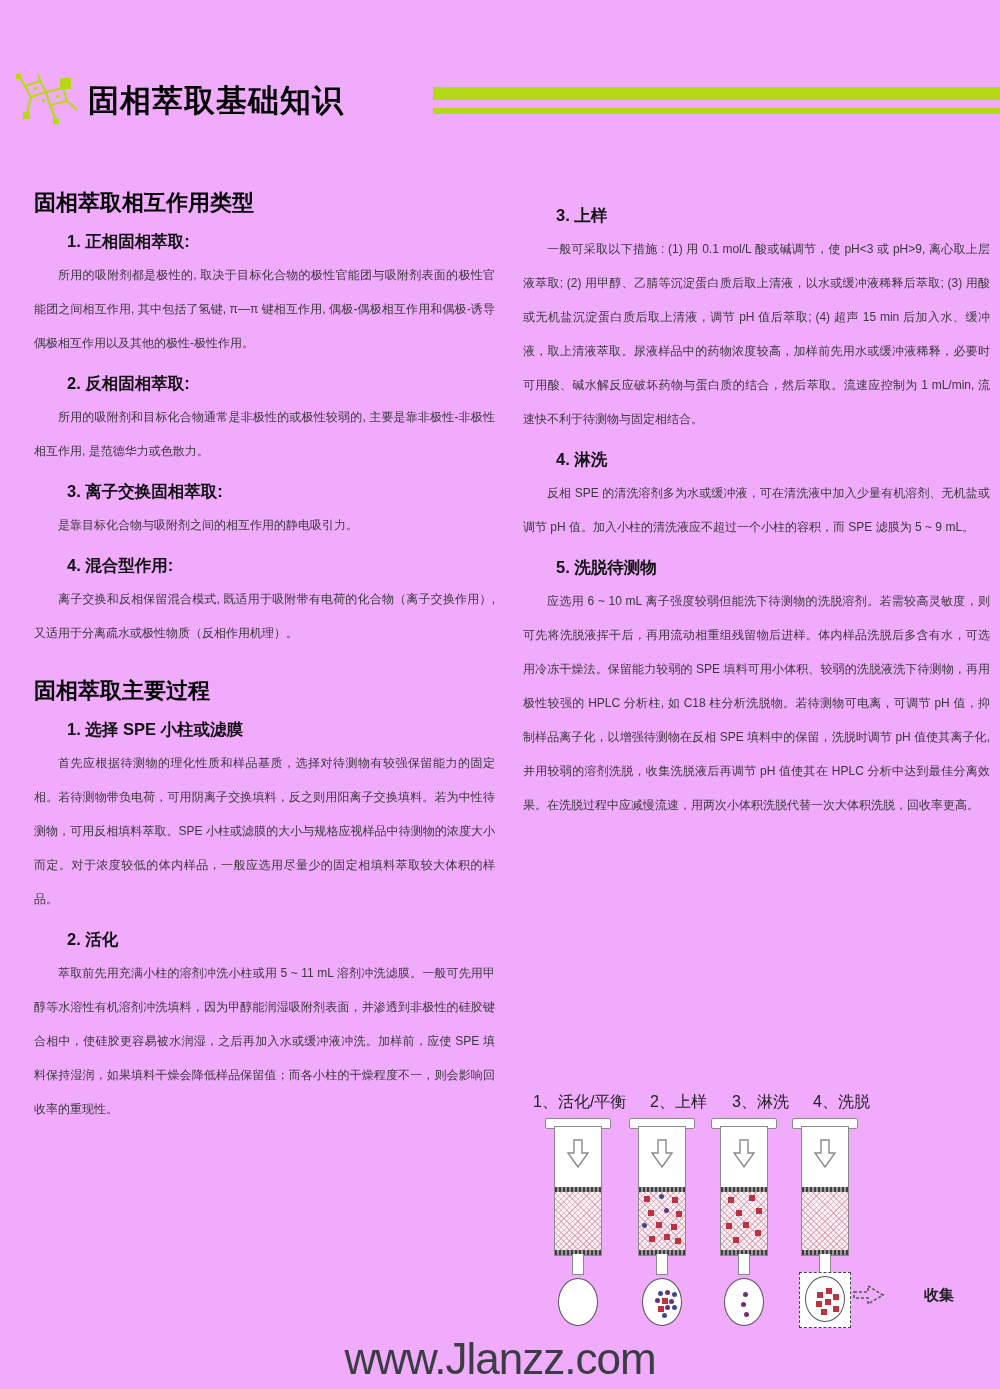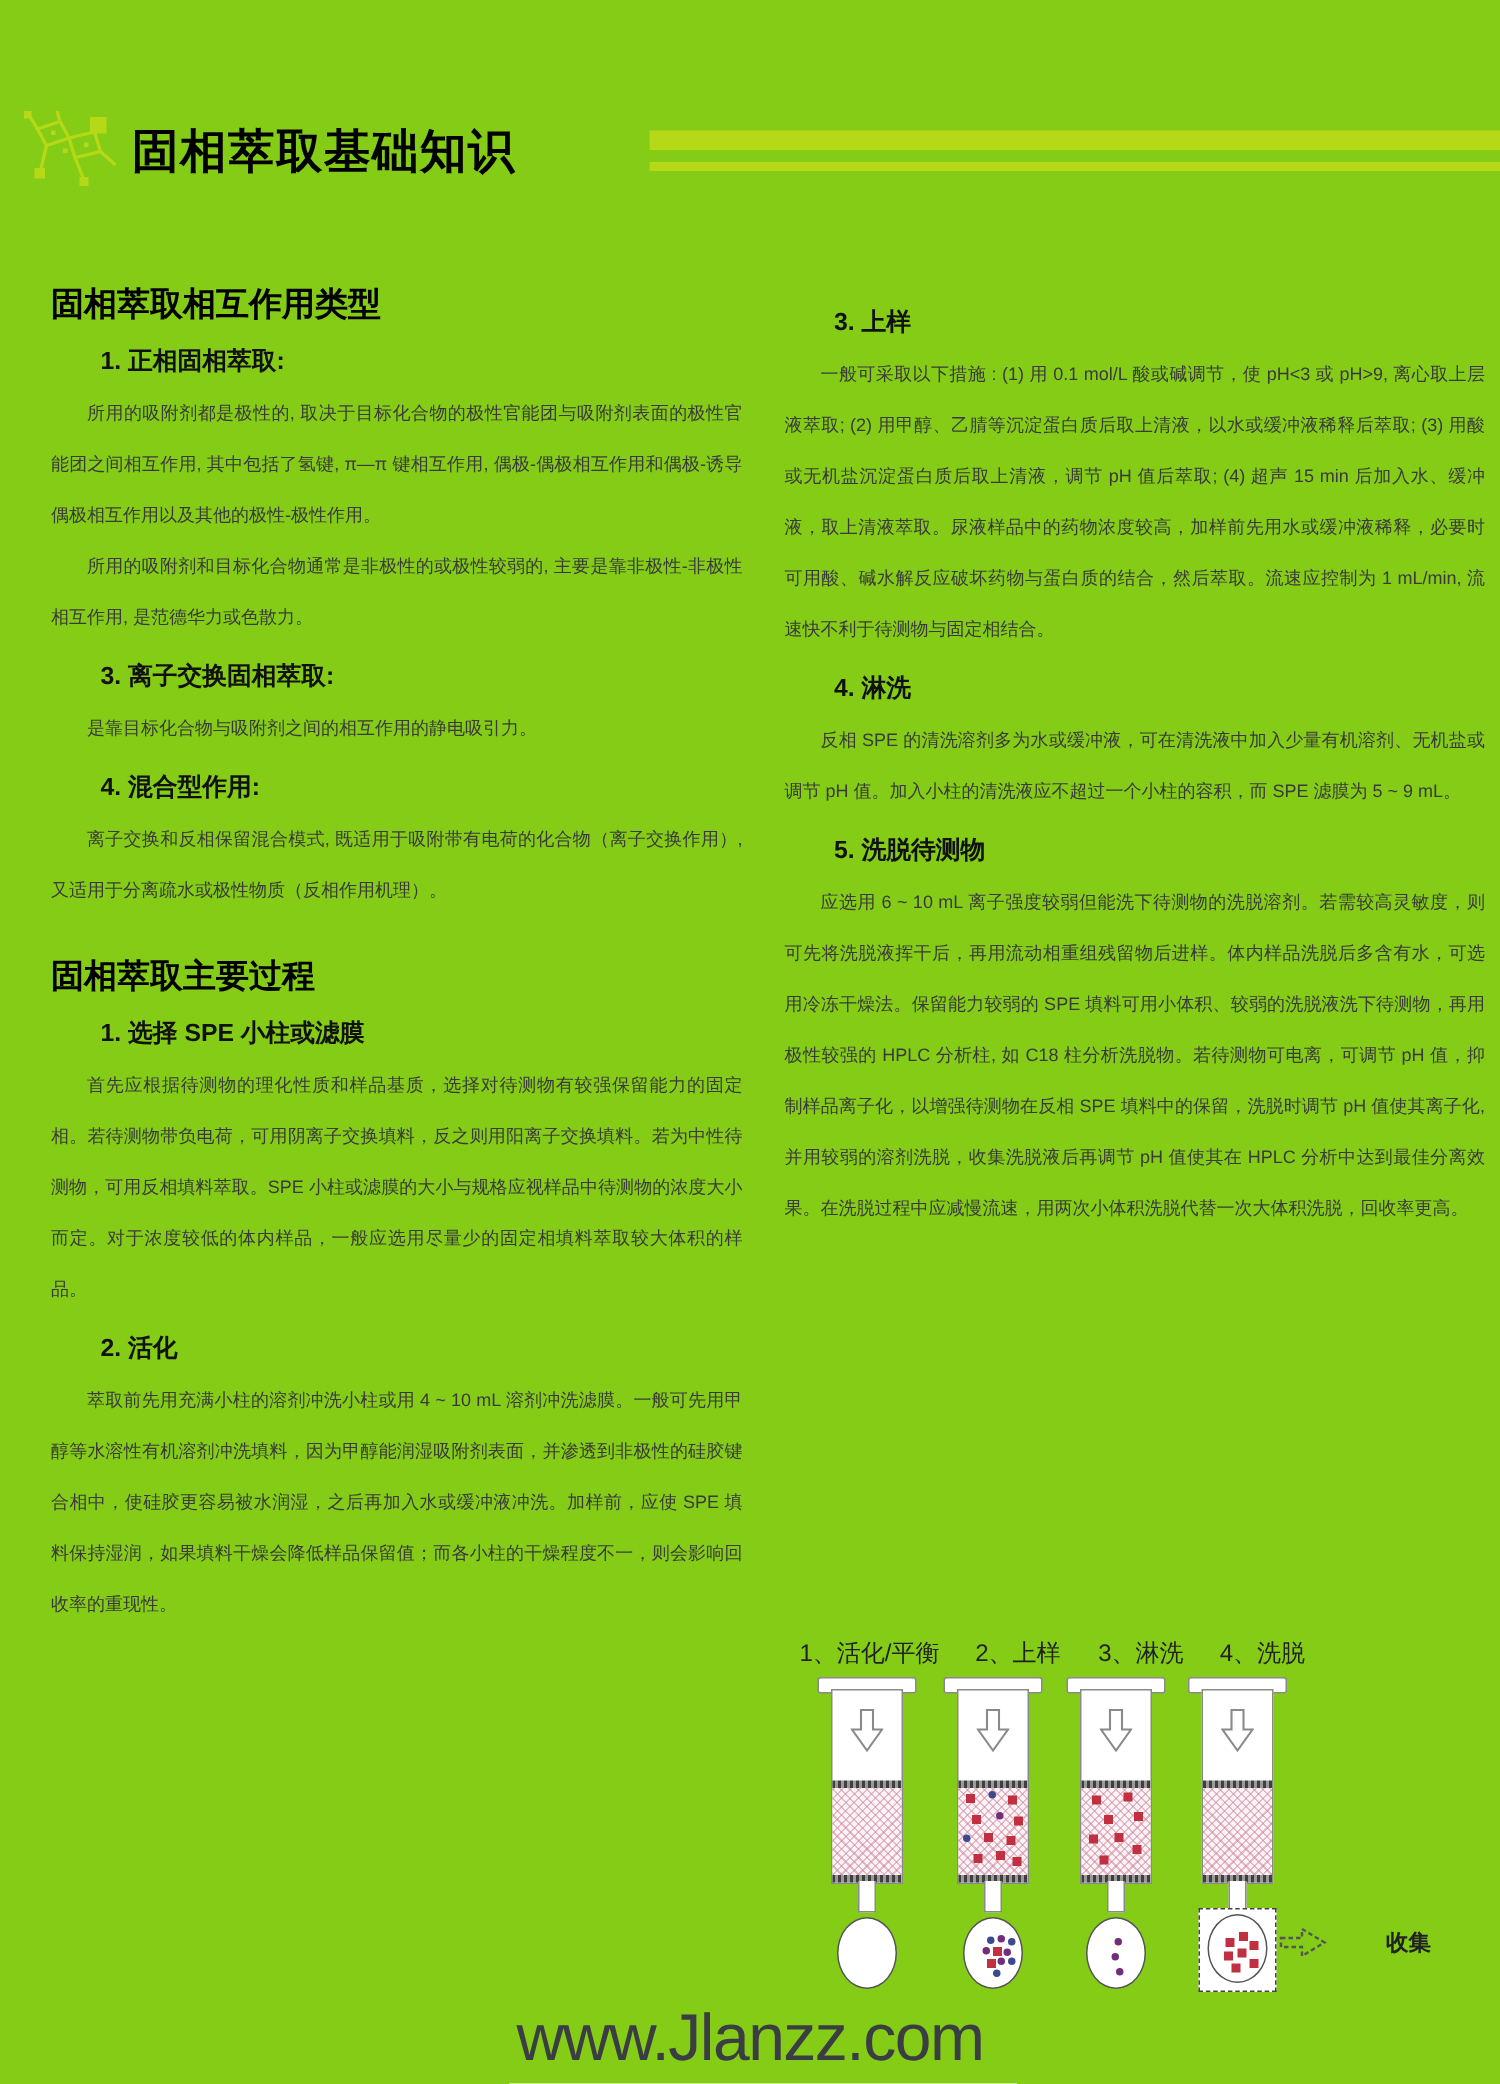--- a/index.html
+++ b/index.html
@@ -1,17 +1,17 @@
 <!DOCTYPE html>
 <html><head>
 <meta charset="utf-8">
 <style>
   html,body{margin:0;padding:0;background:#ffffff;}
   .page{
-    position:relative;width:1000px;height:1389px;background:#84cc16;overflow:hidden;
+    position:relative;width:1000px;height:1389px;background:#f0abfc;overflow:hidden;
     font-family:"Liberation Sans","DejaVu Sans",sans-serif;color:#333;
   }
   
   .hdr-icon{position:absolute;left:14px;top:74px;}
   .hdr-title{
     position:absolute;left:88px;top:80px;margin:0;
     font-size:31px;font-weight:800;color:#000;letter-spacing:1px;white-space:nowrap;
   }
   .bar{position:absolute;right:0;}
   .bar-thick{left:433px;top:87px;height:13px;}
@@ -89,31 +89,32 @@
     </svg>
   </div>
   <h1 class="hdr-title">固相萃取基础知识</h1>
   <div class="bar bar-thick" style="background: rgb(181, 217, 22);"></div>
   <div class="bar bar-thin" style="background: rgb(181, 217, 22);"></div>
 
   <div class="col col-left">
     <h2 class="sec">固相萃取相互作用类型</h2>
     <h3 class="sub">1. 正相固相萃取:</h3>
     <p class="body">所用的吸附剂都是极性的, 取决于目标化合物的极性官能团与吸附剂表面的极性官能团之间相互作用, 其中包括了氢键, π—π 键相互作用, 偶极-偶极相互作用和偶极-诱导偶极相互作用以及其他的极性-极性作用。</p>
+    <h3 class="sub">2. 反相固相萃取:</h3>
     <p class="body">所用的吸附剂和目标化合物通常是非极性的或极性较弱的, 主要是靠非极性-非极性相互作用, 是范德华力或色散力。</p>
     <h3 class="sub">3. 离子交换固相萃取:</h3>
     <p class="body">是靠目标化合物与吸附剂之间的相互作用的静电吸引力。</p>
     <h3 class="sub">4. 混合型作用:</h3>
     <p class="body">离子交换和反相保留混合模式, 既适用于吸附带有电荷的化合物（离子交换作用）,又适用于分离疏水或极性物质（反相作用机理）。</p>
 
     <h2 class="sec sec2">固相萃取主要过程</h2>
     <h3 class="sub">1. 选择 SPE 小柱或滤膜</h3>
     <p class="body">首先应根据待测物的理化性质和样品基质，选择对待测物有较强保留能力的固定相。若待测物带负电荷，可用阴离子交换填料，反之则用阳离子交换填料。若为中性待测物，可用反相填料萃取。SPE 小柱或滤膜的大小与规格应视样品中待测物的浓度大小而定。对于浓度较低的体内样品，一般应选用尽量少的固定相填料萃取较大体积的样品。</p>
     <h3 class="sub">2. 活化</h3>
-    <p class="body">萃取前先用充满小柱的溶剂冲洗小柱或用 4 ~ 10 mL 溶剂冲洗滤膜。一般可先用甲醇等水溶性有机溶剂冲洗填料，因为甲醇能润湿吸附剂表面，并渗透到非极性的硅胶键合相中，使硅胶更容易被水润湿，之后再加入水或缓冲液冲洗。加样前，应使 SPE 填料保持湿润，如果填料干燥会降低样品保留值；而各小柱的干燥程度不一，则会影响回收率的重现性。</p>
+    <p class="body">萃取前先用充满小柱的溶剂冲洗小柱或用 5 ~ 11 mL 溶剂冲洗滤膜。一般可先用甲醇等水溶性有机溶剂冲洗填料，因为甲醇能润湿吸附剂表面，并渗透到非极性的硅胶键合相中，使硅胶更容易被水润湿，之后再加入水或缓冲液冲洗。加样前，应使 SPE 填料保持湿润，如果填料干燥会降低样品保留值；而各小柱的干燥程度不一，则会影响回收率的重现性。</p>
   </div>
 
   <div class="col col-right">
     <h3 class="sub">3. 上样</h3>
     <p class="body">一般可采取以下措施 : (1) 用 0.1 mol/L 酸或碱调节，使 pH&lt;3 或 pH&gt;9, 离心取上层液萃取; (2) 用甲醇、乙腈等沉淀蛋白质后取上清液，以水或缓冲液稀释后萃取; (3) 用酸或无机盐沉淀蛋白质后取上清液，调节 pH 值后萃取; (4) 超声 15 min 后加入水、缓冲液，取上清液萃取。尿液样品中的药物浓度较高，加样前先用水或缓冲液稀释，必要时可用酸、碱水解反应破坏药物与蛋白质的结合，然后萃取。流速应控制为 1 mL/min, 流速快不利于待测物与固定相结合。</p>
     <h3 class="sub">4. 淋洗</h3>
     <p class="body">反相 SPE 的清洗溶剂多为水或缓冲液，可在清洗液中加入少量有机溶剂、无机盐或调节 pH 值。加入小柱的清洗液应不超过一个小柱的容积，而 SPE 滤膜为 5 ~ 9 mL。</p>
     <h3 class="sub">5. 洗脱待测物</h3>
     <p class="body">应选用 6 ~ 10 mL 离子强度较弱但能洗下待测物的洗脱溶剂。若需较高灵敏度，则可先将洗脱液挥干后，再用流动相重组残留物后进样。体内样品洗脱后多含有水，可选用冷冻干燥法。保留能力较弱的 SPE 填料可用小体积、较弱的洗脱液洗下待测物，再用极性较强的 HPLC 分析柱, 如 C18 柱分析洗脱物。若待测物可电离，可调节 pH 值，抑制样品离子化，以增强待测物在反相 SPE 填料中的保留，洗脱时调节 pH 值使其离子化, 并用较弱的溶剂洗脱，收集洗脱液后再调节 pH 值使其在 HPLC 分析中达到最佳分离效果。在洗脱过程中应减慢流速，用两次小体积洗脱代替一次大体积洗脱，回收率更高。</p>
   </div>

